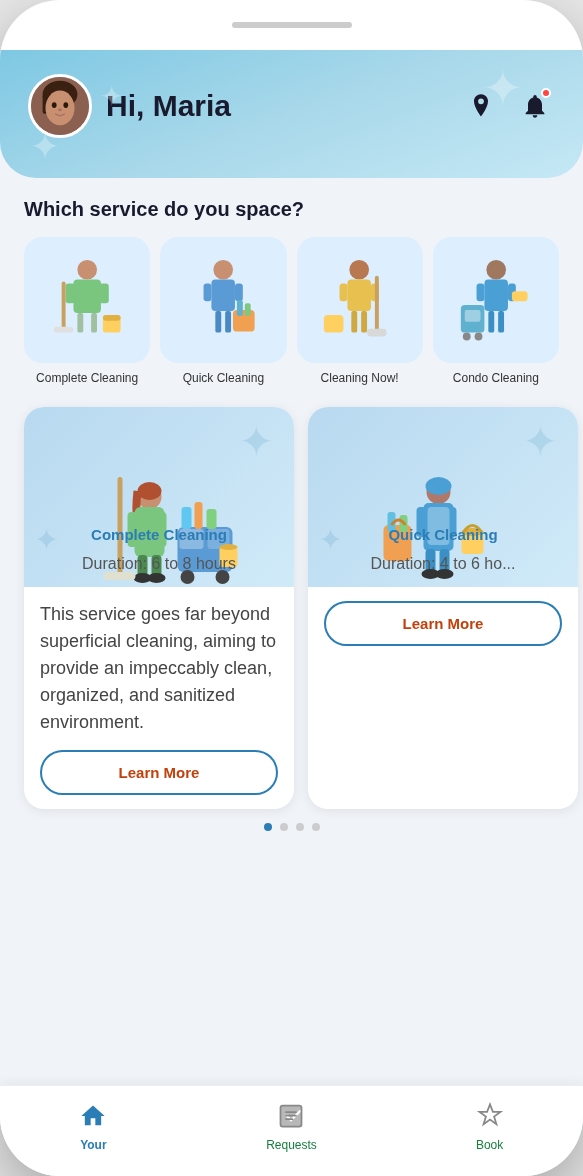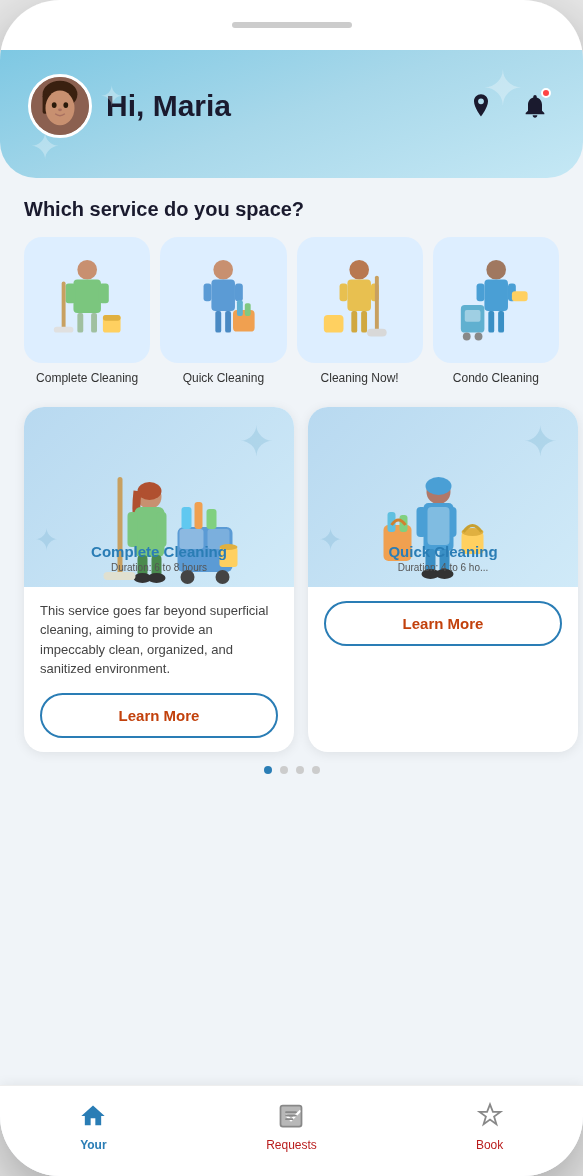--- a/index.html
+++ b/index.html
@@ -199,33 +199,33 @@
       position: absolute;
       bottom: 8px;
       left: 0; right: 0;
     }
     .featured-card-info-name {
       font-size: 15px;
       font-weight: 700;
       color: #2a7db5;
     }
     .featured-card-info-duration {
-      font-size: 10px;
+      font-size: 16px;
       color: #555;
-      margin-top: 2px;
+      margin-top: 12px;
     }
     .featured-card-body {
       padding: 14px 16px;
       flex: 1;
       display: flex;
       flex-direction: column;
       justify-content: space-between;
     }
     .featured-card-desc {
-      font-size: 13px;
+      font-size: 18px;
       color: #444;
       line-height: 1.5;
       margin-bottom: 14px;
     }
     .learn-more-btn {
       display: block;
       width: 100%;
       padding: 12px;
       border: 2px solid #2a7db5;
       border-radius: 50px;
@@ -270,21 +270,21 @@
       gap: 4px;
       cursor: pointer;
       padding: 4px 20px;
     }
     .nav-icon {
       font-size: 26px;
       line-height: 1;
     }
     .nav-label {
       font-size: 12px;
-      color: #b91c1c;
+      color: #15803d;
     }
     .nav-item.active .nav-label {
       color: #2a7db5;
       font-weight: 700;
     }
     .nav-item.active .nav-icon {
       color: #2a7db5;
     }
     
     .cleaner-svg {

